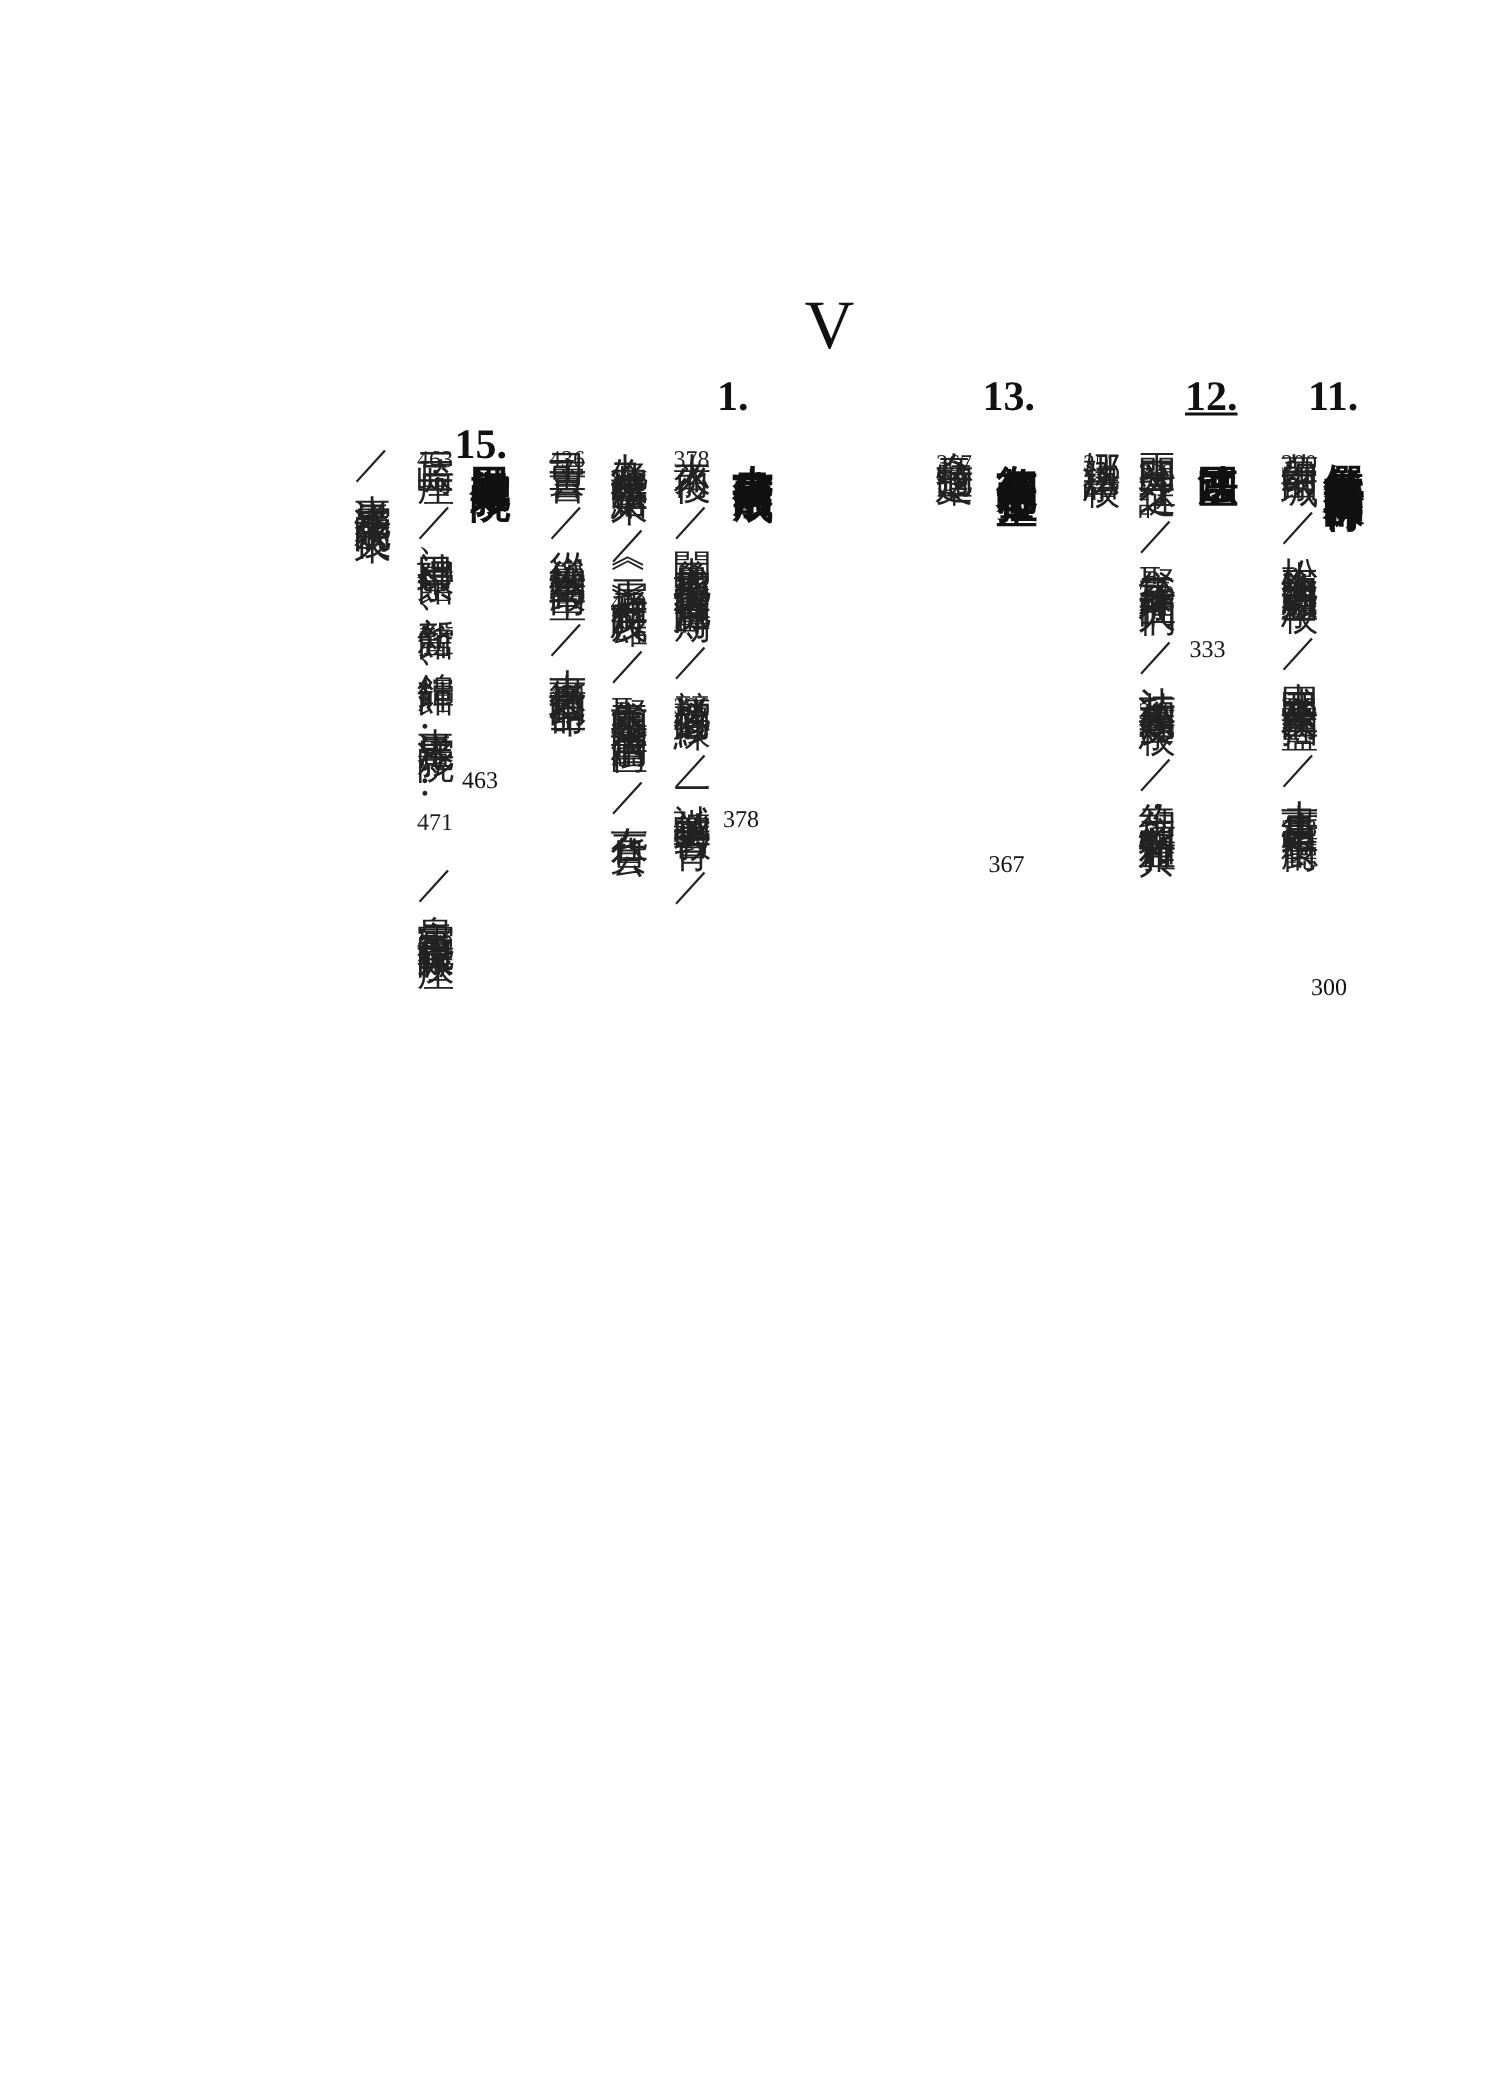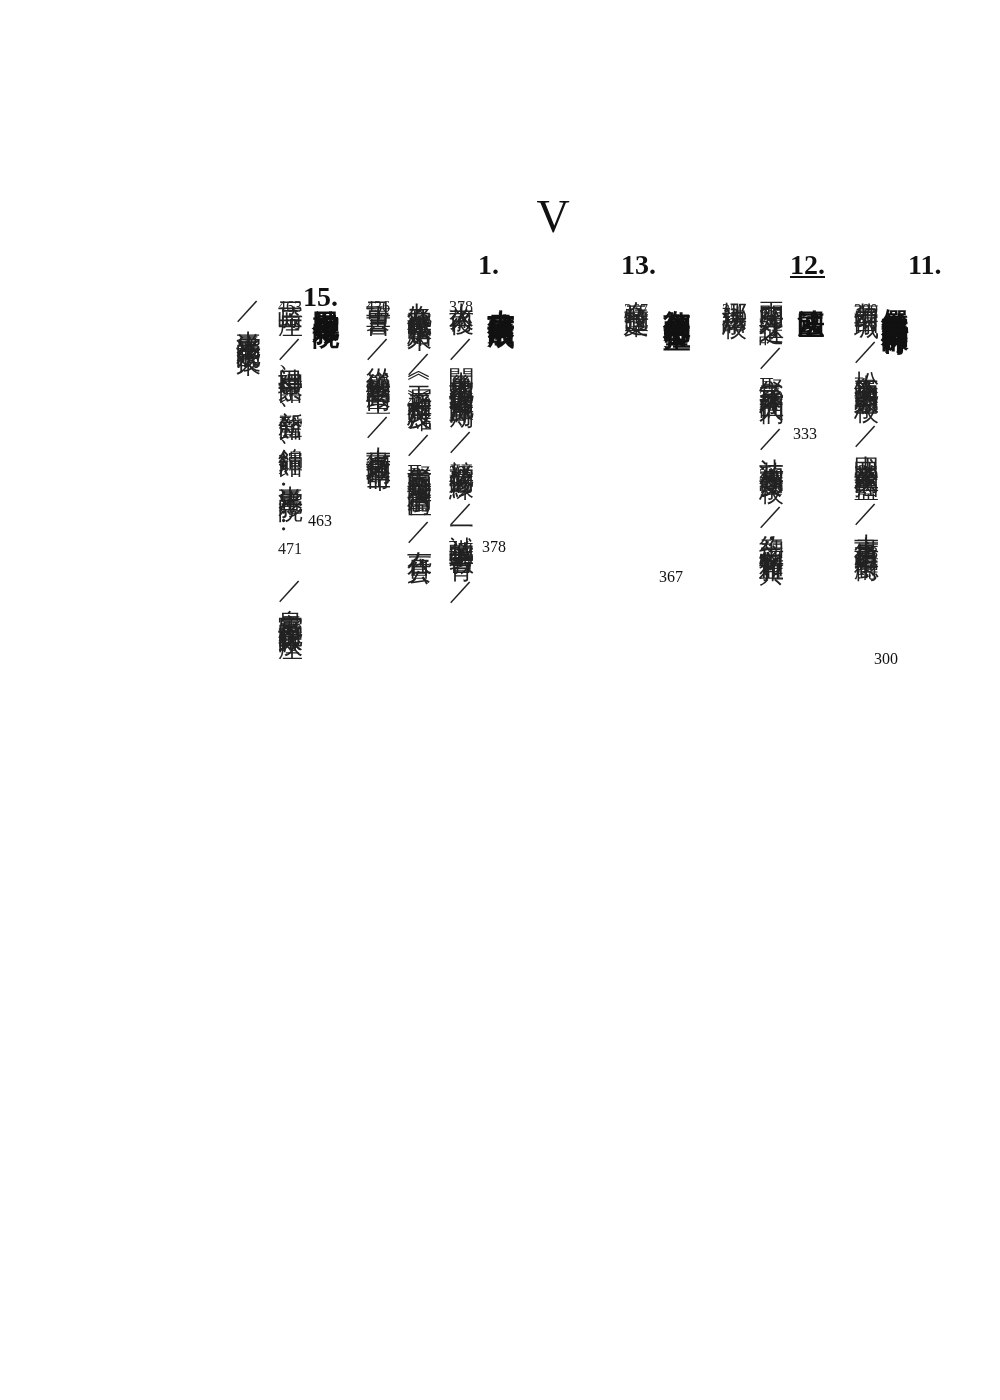--- a/index.html
+++ b/index.html
@@ -10,42 +10,42 @@
   .tpage { position:absolute; writing-mode:horizontal-tb; font-family:"Liberation Serif",serif; font-size:16px; color:#111; }
   .sub { position:absolute; top:282px; writing-mode:vertical-rl; font-family:"DejaVu Serif","Liberation Serif",serif; font-size:25px; letter-spacing:3px; line-height:32px; color:#222; }
   .pg { writing-mode:horizontal-tb; display:inline-block; font-family:"Liberation Serif",serif; font-size:16px; letter-spacing:0; line-height:18px; margin:4px 0; }
 </style>
 </head>
 <body>
 
 <div class="part">V</div>
 
 <div>
-  <div class="num" style="left:872px;margin-left:36px;">11.</div>
+  <div class="num" style="left:872px;">11.</div>
   <div class="title" style="left:878px;">儼然中華街的神田神保町</div>
   <div class="tpage" style="left:874px;top:650px;">300</div>
   <div class="sub" style="left:850px;">
     <span>夢幻中國城</span><span class="pg">300</span><span>／松本龜次郎的東亞學校</span><span class="pg">307</span><span>／中國共產黨的搖籃</span><span class="pg">315</span><span>／古書店街是中餐廳街</span><span class="pg">323</span>
   </div>
 </div>
 
 <div>
   <div class="num" style="left:790px;text-decoration:underline;">12.</div>
   <div class="title" style="left:794px;">法國區</div>
   <div class="tpage" style="left:793px;top:425px;">333</div>
   <div class="sub" style="left:755px;">
     <span>兩間三才社之謎</span><span class="pg">333</span><span>／聚集於三才社的人們</span><span class="pg">340</span><span>／法英和高等女學校</span><span class="pg">349</span><span>／約瑟夫・柯特和雅典</span>
   </div>
   <div class="sub" style="left:718px;">
     <span>娜法語學校</span><span class="pg">357</span>
   </div>
 </div>
 
 <div>
-  <div class="num" style="left:621px;text-align:right;">13.</div>
+  <div class="num" style="left:655px;text-align:right;">13.</div>
   <div class="title" style="left:660px;">御茶水的尼古拉堂</div>
   <div class="tpage" style="left:659px;top:568px;">367</div>
   <div class="sub" style="left:620px;">
     <span>奇特的建築</span><span class="pg">367</span>
   </div>
 </div>
 
 <div>
   <div class="num" style="left:478px;">1.</div>
   <div class="title" style="left:484px;">古書肆街的形成</div>

